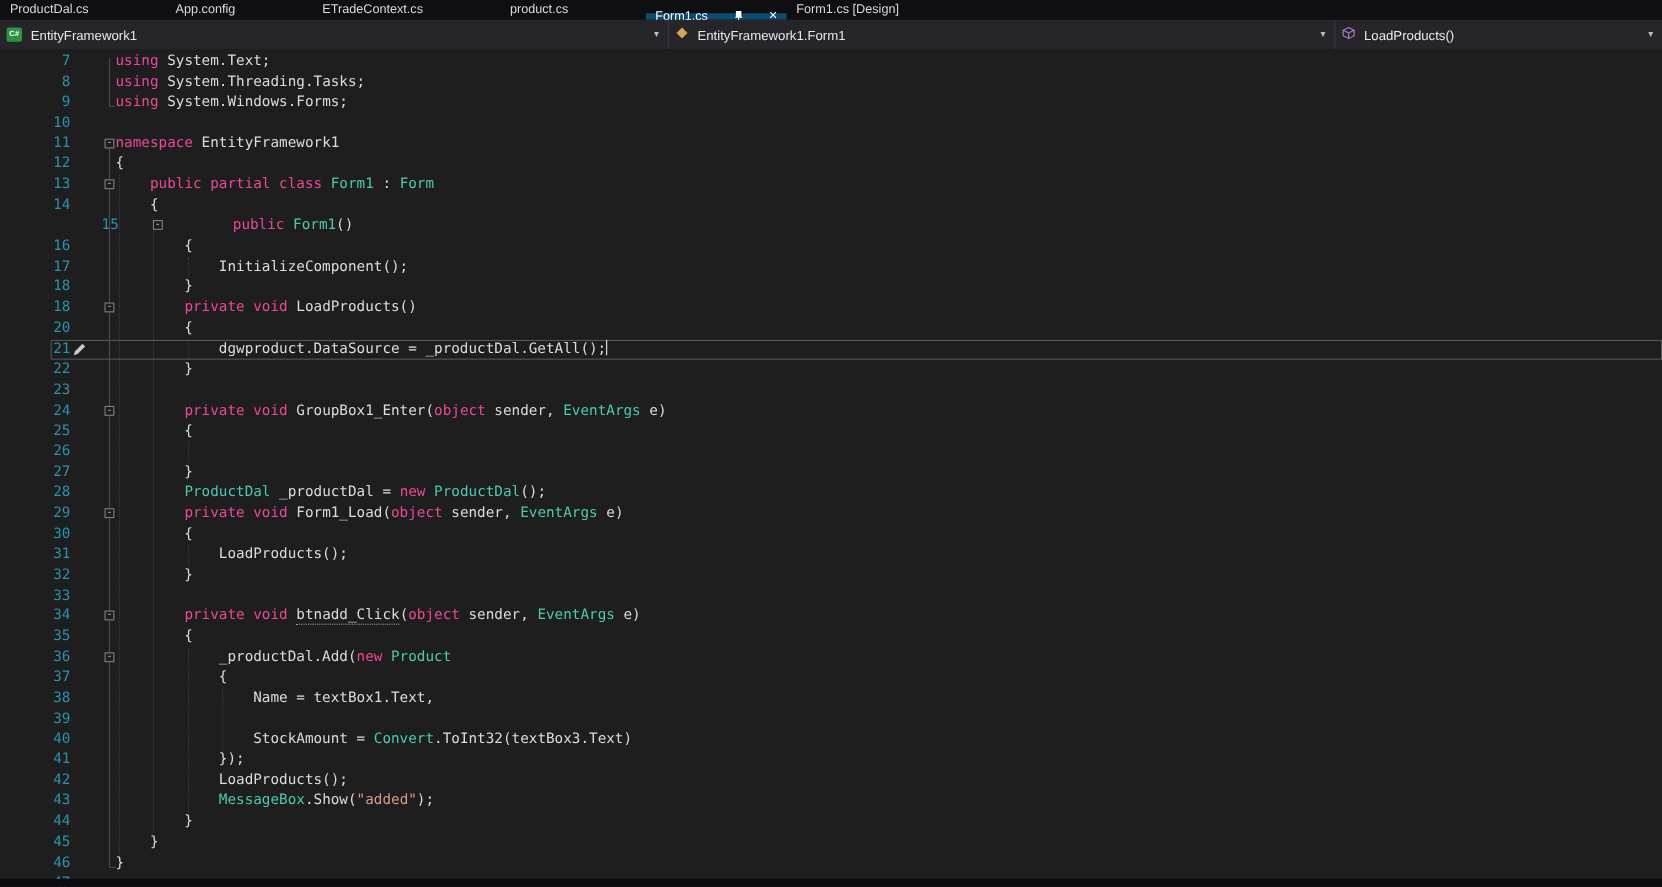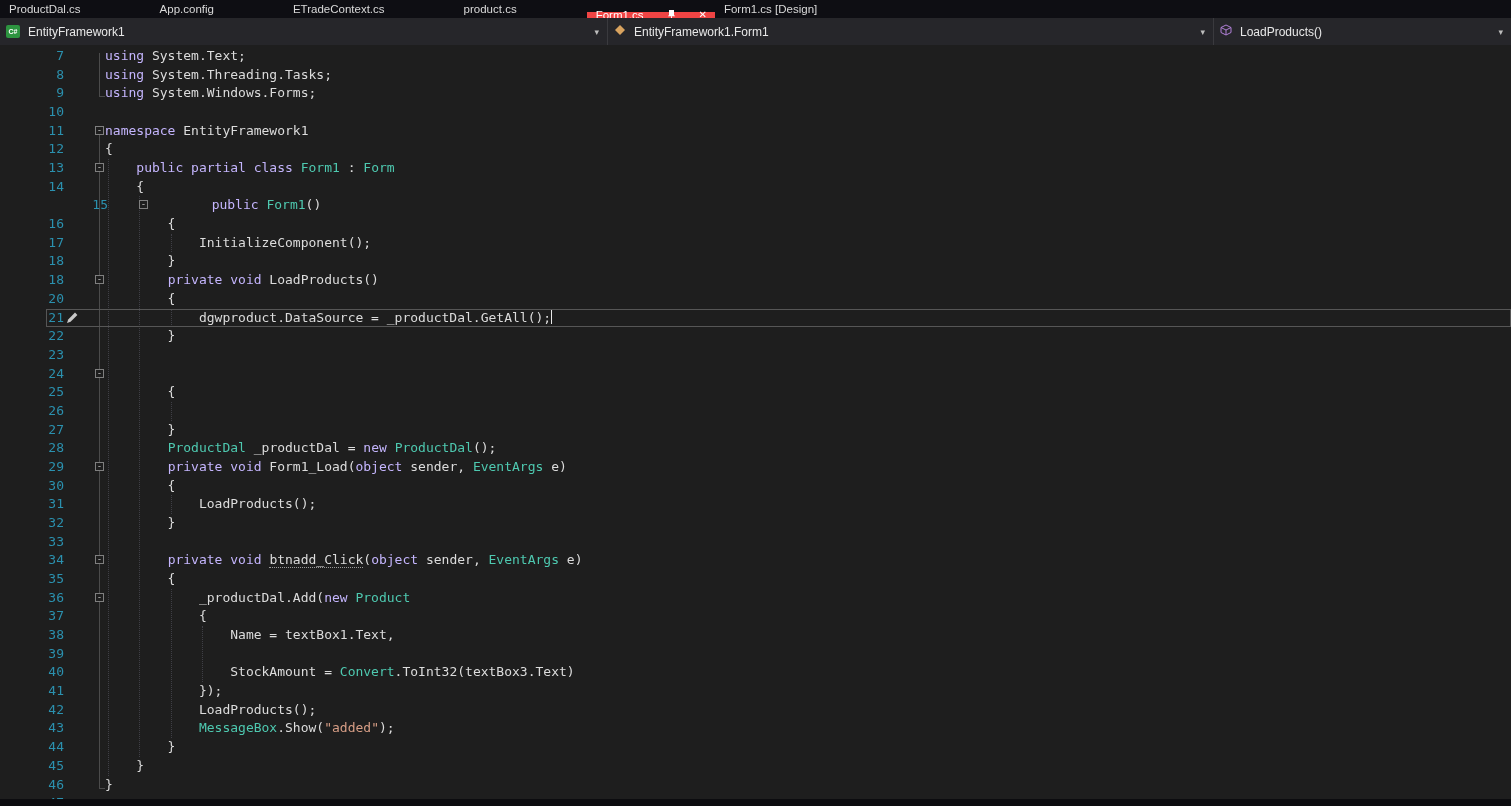--- a/index.html
+++ b/index.html
@@ -3,41 +3,41 @@
 <meta charset="utf-8">
 <style>
   html,body{margin:0;padding:0;background:#1e1e1e;}
   body{width:1511px;height:806px;overflow:hidden;position:relative;
        font-family:"Liberation Sans","DejaVu Sans",sans-serif;}
 
   
   .tabbar{position:absolute;top:0;left:0;right:0;height:18px;background:#0e0e13;
           display:flex;align-items:stretch;font-size:11.5px;color:#d9d9d9;}
   .tab{display:flex;align-items:center;padding:0 70px 0 9px;white-space:nowrap;cursor:default;}
-  .tab.active{background:#ef4444;color:#fff;padding:0 8px 0 9px;gap:23px;margin-top:12px;}
+  .tab.active{background:#0c4a6e;color:#fff;padding:0 8px 0 9px;gap:23px;margin-top:12px;}
   .tab .close{font-size:10px;line-height:10px;color:#fff;}
   .tab .pin{display:inline-flex;align-items:center;}
 
   
   .navbar{position:absolute;top:18px;left:0;right:0;height:27px;background:#26262a;
           border-bottom:1px solid #19191c;display:flex;font-size:12px;color:#e8e8e8;}
   .combo{display:flex;align-items:center;gap:8px;padding:0 8px 0 6px;
          border-right:1px solid #3a3a3e;box-sizing:border-box;cursor:default;}
   .combo1{width:608px;} .combo2{width:606px;} .combo3{flex:1;border-right:none;}
   .chev{margin-left:auto;color:#bdbdbd;font-size:9px;}
   .csproj{display:inline-flex;align-items:center;justify-content:center;width:14px;height:13px;
           background:#2d9440;border-radius:2px;color:#fff;font-size:7px;font-weight:bold;}
 
   
   .editor{position:absolute;top:45px;left:0;right:0;bottom:0;background:#1e1e1e;
           font-family:"DejaVu Sans Mono","Liberation Mono",monospace;font-size:13px;overflow:hidden;}
   .line{position:absolute;left:0;right:0;height:18.68px;line-height:18.68px;white-space:pre;}
   .num{position:absolute;left:0;width:64px;text-align:right;color:#2b91af;}
   .code{position:absolute;left:105px;top:0;}
-  .k{color:#c4b5fd;} .t{color:#4ec9b0;} .s{color:#d69d85;} .p{color:#dcdcdc;}
+  .k{color:#ec4899;} .t{color:#4ec9b0;} .s{color:#d69d85;} .p{color:#dcdcdc;}
   .sq{border-bottom:1px dotted #9a9a9a;}
   .caret{display:inline-block;width:1px;height:14px;background:#e8e8e8;vertical-align:-2px;}
   .guide{position:absolute;width:0;border-left:1px dotted #3f3f46;}
   .fline{position:absolute;left:99px;width:1px;background:#4b4b4b;}
   .fcorner{position:absolute;left:99px;width:6px;height:1px;background:#4b4b4b;}
   .foldbox{position:absolute;left:95px;top:4px;width:9px;height:9px;box-sizing:border-box;
            border:1px solid #7f7f7f;background:#1e1e1e;color:#c0c0c0;font-size:9px;
            line-height:6px;text-align:center;}
   .clbox{position:absolute;left:46px;right:0;top:0;bottom:0;box-sizing:border-box;
          border:1px solid #565656;}
@@ -123,21 +123,21 @@
     <div class="line" style="top: 170.12px;"><span class="num">16</span><span class="code"><span class="p">        {</span></span></div>
     <div class="line" style="top: 188.8px;"><span class="num">17</span><span class="code"><span class="p">            InitializeComponent();</span></span></div>
     <div class="line" style="top: 207.48px;"><span class="num">18</span><span class="code"><span class="p">        }</span></span></div>
     <div class="line" style="top: 226.16px;"><span class="num">18</span><span class="foldbox">-</span><span class="code"><span class="p">        </span><span class="k">private void</span><span class="p"> LoadProducts()</span></span></div>
     <div class="line" style="top: 244.84px;"><span class="num">20</span><span class="code"><span class="p">        {</span></span></div>
     <div class="line" style="top: 263.52px;"><div class="clbox"></div><span class="pencil"><svg width="13" height="13" viewBox="0 0 13 13">
           <path d="M9 1.6l2.4 2.4-6.8 6.8L1 12l1.2-3.6z" fill="#c9c9c9"></path>
         </svg></span><span class="num">21</span><span class="code"><span class="p">            dgwproduct.DataSource = _productDal.GetAll();</span><span class="caret"></span></span></div>
     <div class="line" style="top: 282.2px;"><span class="num">22</span><span class="code"><span class="p">        }</span></span></div>
     <div class="line" style="top: 300.88px;"><span class="num">23</span><span class="code"></span></div>
-    <div class="line" style="top: 319.56px;"><span class="num">24</span><span class="foldbox">-</span></div>
+    <div class="line" style="top: 319.56px;"><span class="num">24</span><span class="foldbox">-</span><span class="code"><span class="p">        </span><span class="k">private void</span><span class="p"> GroupBox1_Enter(</span><span class="k">object</span><span class="p"> sender, </span><span class="t">EventArgs</span><span class="p"> e)</span></span></div>
     <div class="line" style="top: 338.24px;"><span class="num">25</span><span class="code"><span class="p">        {</span></span></div>
     <div class="line" style="top: 356.92px;"><span class="num">26</span><span class="code"></span></div>
     <div class="line" style="top: 375.6px;"><span class="num">27</span><span class="code"><span class="p">        }</span></span></div>
     <div class="line" style="top: 394.28px;"><span class="num">28</span><span class="code"><span class="p">        </span><span class="t">ProductDal</span><span class="p"> _productDal = </span><span class="k">new</span><span class="p"> </span><span class="t">ProductDal</span><span class="p">();</span></span></div>
     <div class="line" style="top: 412.96px;"><span class="num">29</span><span class="foldbox">-</span><span class="code"><span class="p">        </span><span class="k">private void</span><span class="p"> Form1_Load(</span><span class="k">object</span><span class="p"> sender, </span><span class="t">EventArgs</span><span class="p"> e)</span></span></div>
     <div class="line" style="top: 431.64px;"><span class="num">30</span><span class="code"><span class="p">        {</span></span></div>
     <div class="line" style="top: 450.32px;"><span class="num">31</span><span class="code"><span class="p">            LoadProducts();</span></span></div>
     <div class="line" style="top: 469px;"><span class="num">32</span><span class="code"><span class="p">        }</span></span></div>
     <div class="line" style="top: 487.68px;"><span class="num">33</span><span class="code"></span></div>
     <div class="line" style="top: 506.36px;"><span class="num">34</span><span class="foldbox">-</span><span class="code"><span class="p">        </span><span class="k">private void</span><span class="p"> </span><span class="p sq">btnadd_Click</span><span class="p">(</span><span class="k">object</span><span class="p"> sender, </span><span class="t">EventArgs</span><span class="p"> e)</span></span></div>

